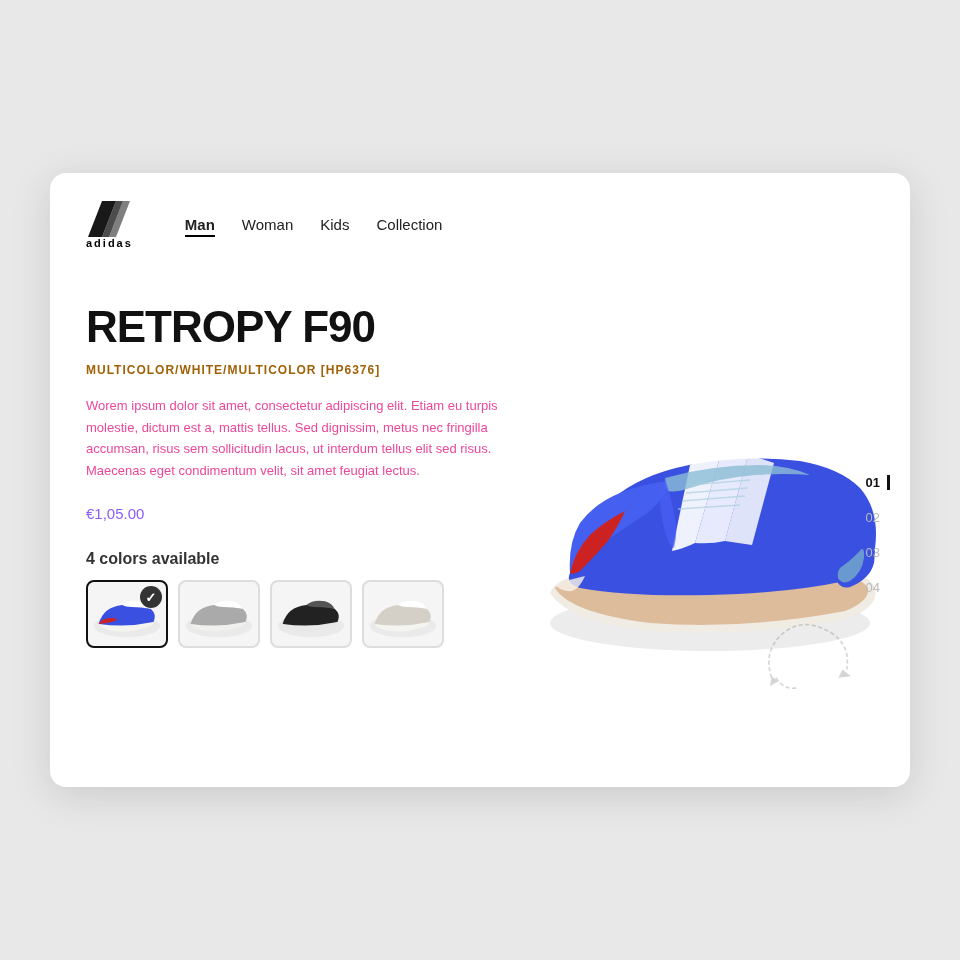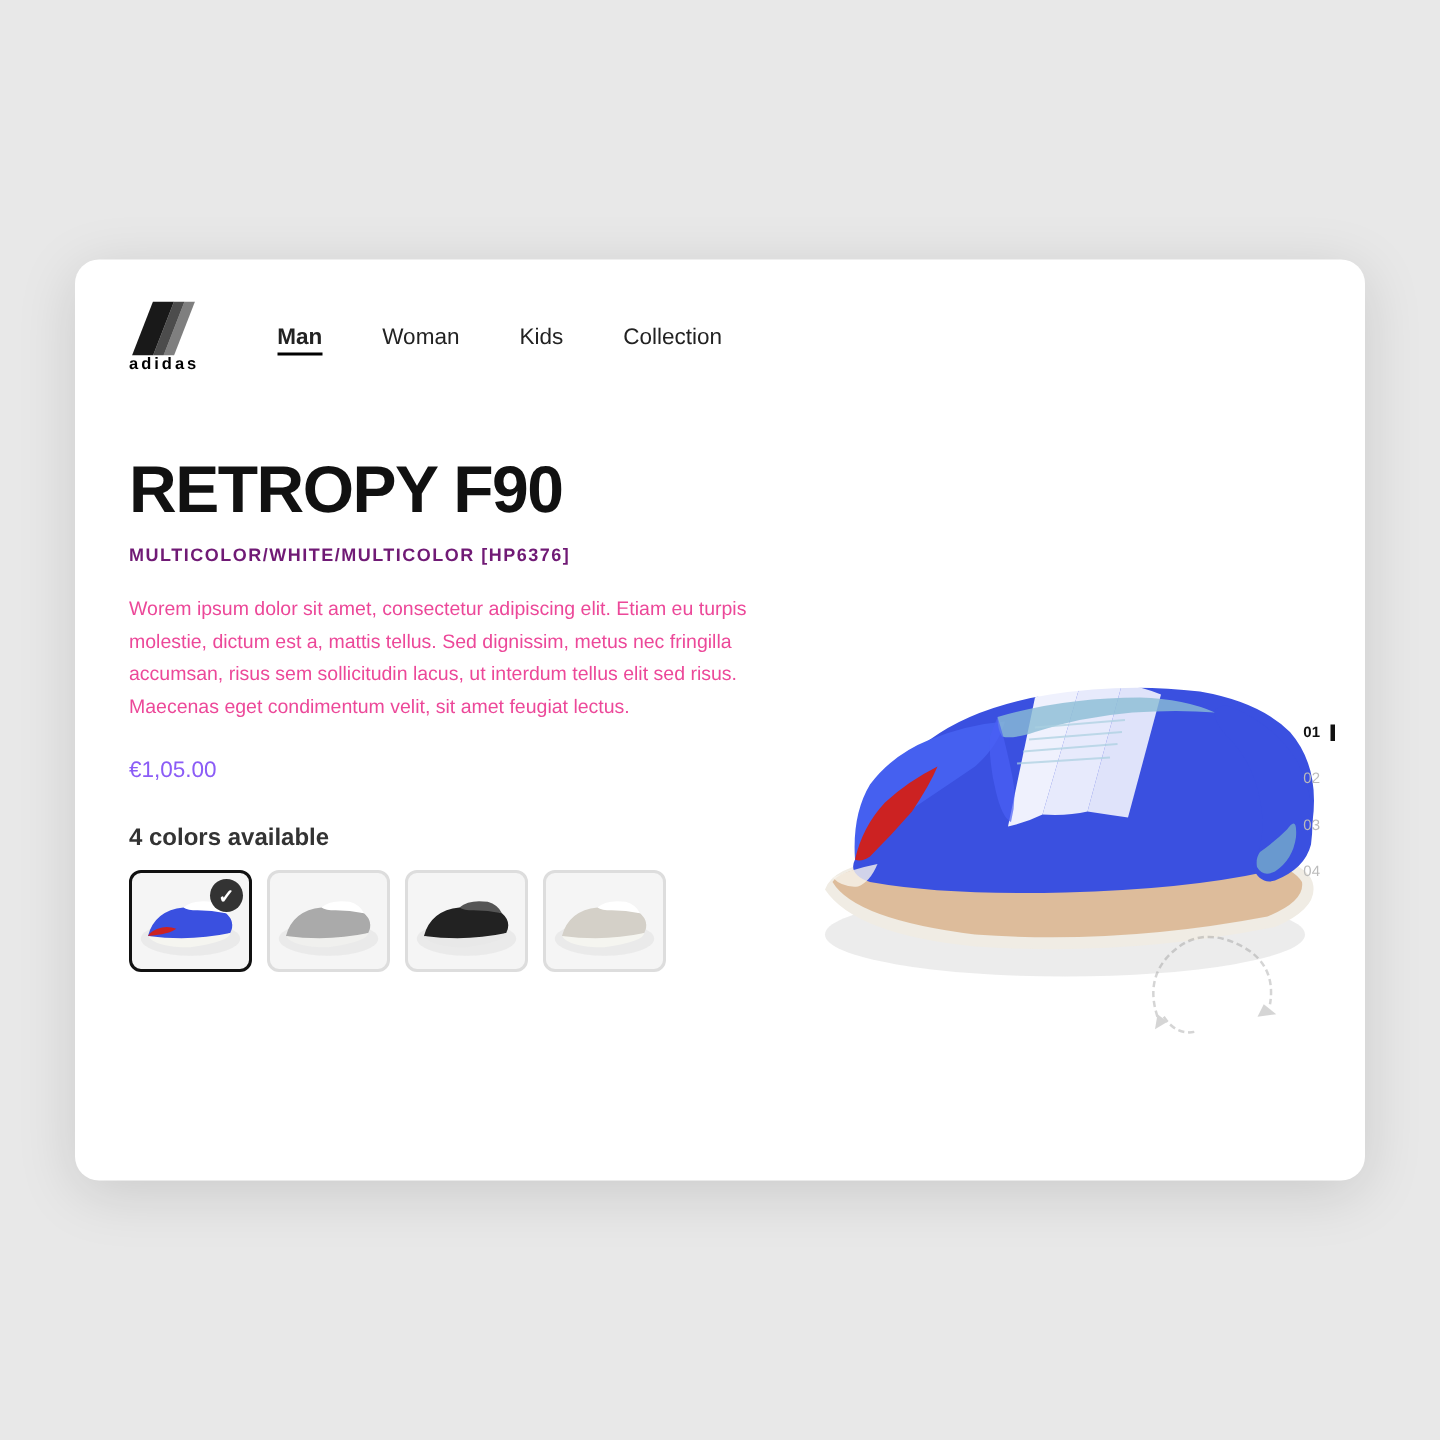--- a/index.html
+++ b/index.html
@@ -42,21 +42,21 @@
     .logo-text {
       font-size: 11px;
       font-weight: bold;
       letter-spacing: 2px;
       color: #000;
       text-transform: lowercase;
     }
 
     .nav-links {
       display: flex;
-      gap: 40px;
+      gap: 27px;
       list-style: none;
     }
 
     .nav-links li a {
       text-decoration: none;
       color: #222;
       font-size: 15px;
       font-weight: 400;
     }
 
@@ -84,21 +84,21 @@
       font-size: 44px;
       font-weight: 900;
       line-height: 1.1;
       color: #111;
       margin-bottom: 12px;
       letter-spacing: -1px;
     }
 
     .product-subtitle {
       font-size: 12px;
-      color: #701a75;
+      color: #a16207;
       font-weight: 600;
       letter-spacing: 1px;
       margin-bottom: 18px;
       text-transform: uppercase;
     }
 
     .product-desc {
       font-size: 13px;
       color: #ec4899;
       line-height: 1.65;
@@ -207,21 +207,21 @@
       top: 50%;
       transform: translateY(-50%);
       display: flex;
       flex-direction: column;
       align-items: flex-end;
       gap: 20px;
       z-index: 5;
     }
 
     .page-item {
-      font-size: 10px;
+      font-size: 13px;
       color: #bbb;
       font-weight: 400;
       cursor: pointer;
       position: relative;
     }
 
     .page-item.active {
       color: #111;
       font-weight: 700;
     }

